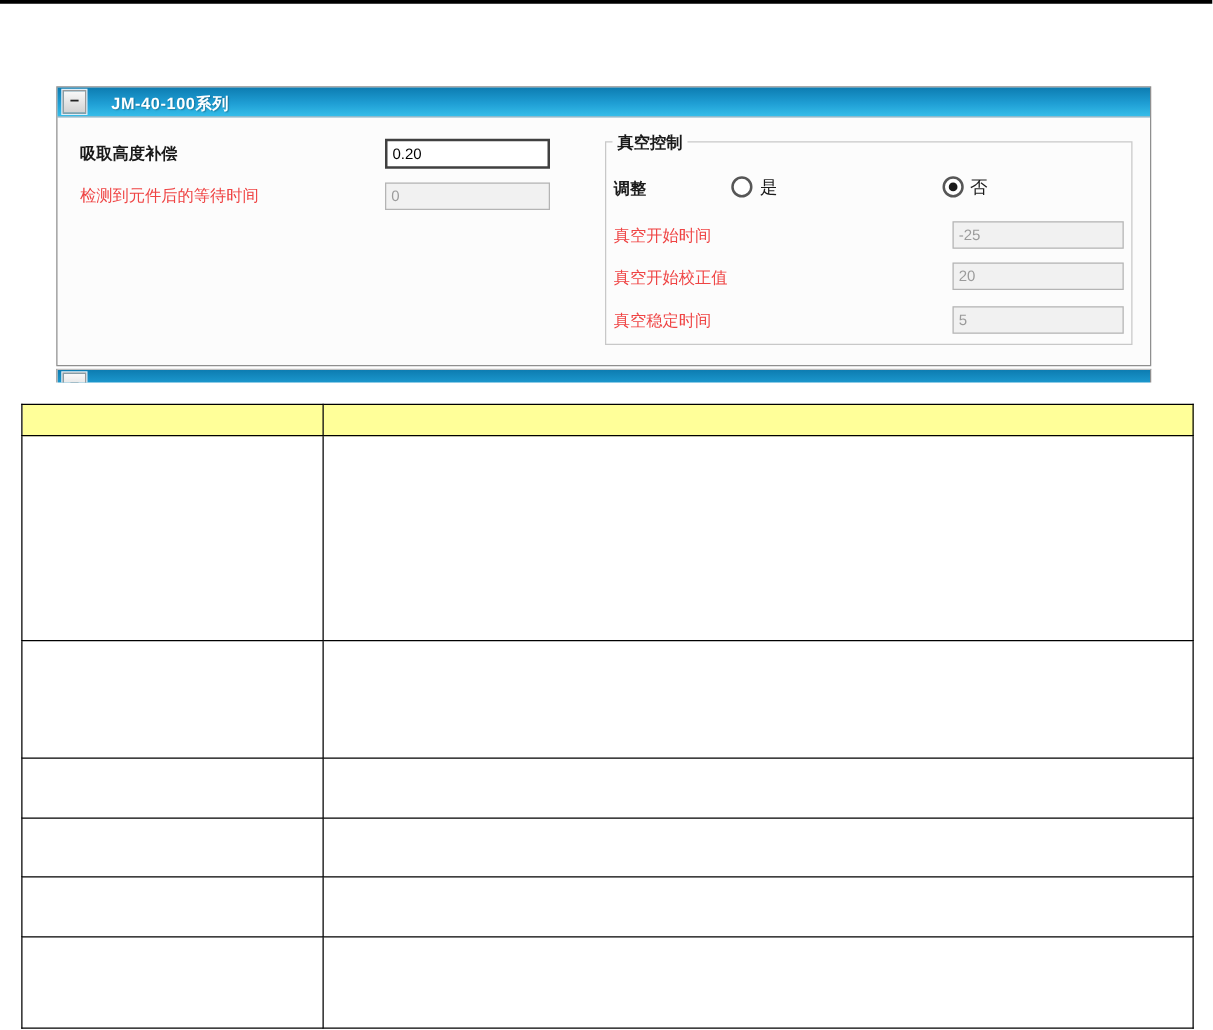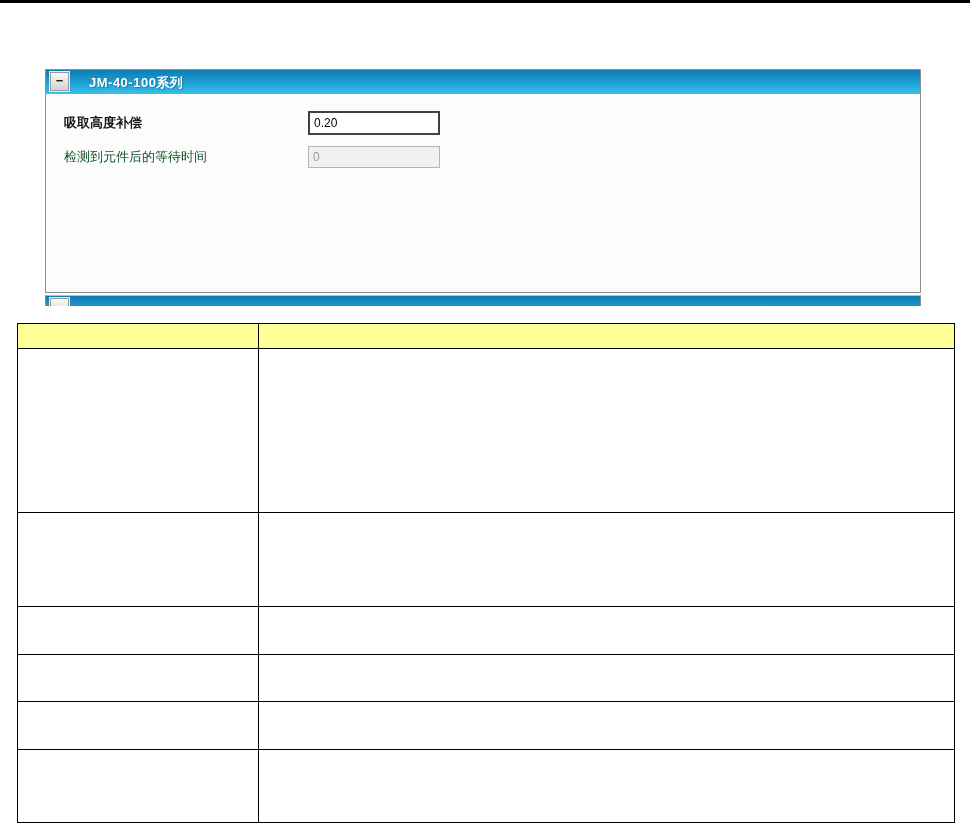--- a/index.html
+++ b/index.html
@@ -20,21 +20,21 @@
                   background:linear-gradient(180deg,#f9f9f9,#d2d2d2);
                   border:1px solid #9a9a9a; box-shadow:0 0 0 1px #dfeef7;
                   color:#222; font-size:13px; font-weight:bold; line-height:16px;
                   text-align:center; cursor:pointer; }
   .title-text { position:absolute; left:43px; top:4px; color:#ffffff; font-size:13px;
                 font-weight:bold; letter-spacing:0.5px;
                 text-shadow:1px 1px 1px rgba(0,0,0,0.25); white-space:nowrap; }
 
   .lbl { position:absolute; font-size:13px; white-space:nowrap; }
   .lbl.black { color:#1a1a1a; font-weight:bold; }
-  .lbl.gray  { color:#14532d; font-weight:normal; }
+  .lbl.gray  { color:#ef4444; font-weight:normal; }
 
   .txt { position:absolute; font-size:12px; padding:0 0 0 4px; outline:none; }
   .txt.enabled  { width:132px; height:24px; background:#ffffff; border:2px solid #404040; color:#000; }
   .txt.disabled { background:#f1f1f1; border:1px solid #b4b4b4; color:#9b9b9b; }
 
   
   .groupbox { position:absolute; left:438px; top:43px; width:422px; height:163px;
               border:1px solid #c8c8c8; }
   .group-title { position:absolute; left:5px; top:-9px; background:#fcfcfc;
                  padding:0 4px; font-size:13px; font-weight:bold; color:#1a1a1a; white-space:nowrap; }
@@ -78,20 +78,44 @@
     <div class="titlebar">
       <div class="collapse-btn">−</div>
       <div class="title-text">JM-40-100系列</div>
     </div>
 
     <div class="lbl black" style="left:18px; top:44px;text-align:center;">吸取高度补偿</div>
     <input class="txt enabled" style="left: 262px; top: 41px;" value="0.20">
     <div class="lbl gray" style="left:18px; top:78px;">检测到元件后的等待时间</div>
     <input class="txt disabled" style="left: 262px; top: 76px; width: 132px; height: 22px;" disabled="" value="0">
 
+    <div class="groupbox">
+      <div class="group-title">真空控制</div>
+
+      <div class="lbl black" style="left:6px; top:28px;">调整</div>
+
+      <div class="radio" style="left:100px; top:27px;">
+        
+      </div>
+      <div class="radio-label" style="left:123px; top:27px;">是</div>
+
+      <div class="radio checked" style="left:269px; top:27px;">
+        <div class="dot"></div>
+      </div>
+      <div class="radio-label" style="left:291px; top:27px;">否</div>
+
+      <div class="lbl gray" style="left:6px; top:66px;">真空开始时间</div>
+      <input class="txt disabled" style="left: 277px; top: 63px; width: 137px; height: 22px;" disabled="" value="-25">
+
+      <div class="lbl gray" style="left:6px; top:99px;">真空开始校正值</div>
+      <input class="txt disabled" style="left: 277px; top: 96px; width: 137px; height: 22px;" disabled="" value="20">
+
+      <div class="lbl gray" style="left:6px; top:134px;">真空稳定时间</div>
+      <input class="txt disabled" style="left: 277px; top: 131px; width: 137px; height: 22px;" disabled="" value="5">
+    </div>
   </div>
 
   <div class="panel-clip">
     <div class="titlebar">
       <div class="collapse-btn">−</div>
       <div class="title-text"></div>
     </div>
   </div>
 
   <table class="doc">

